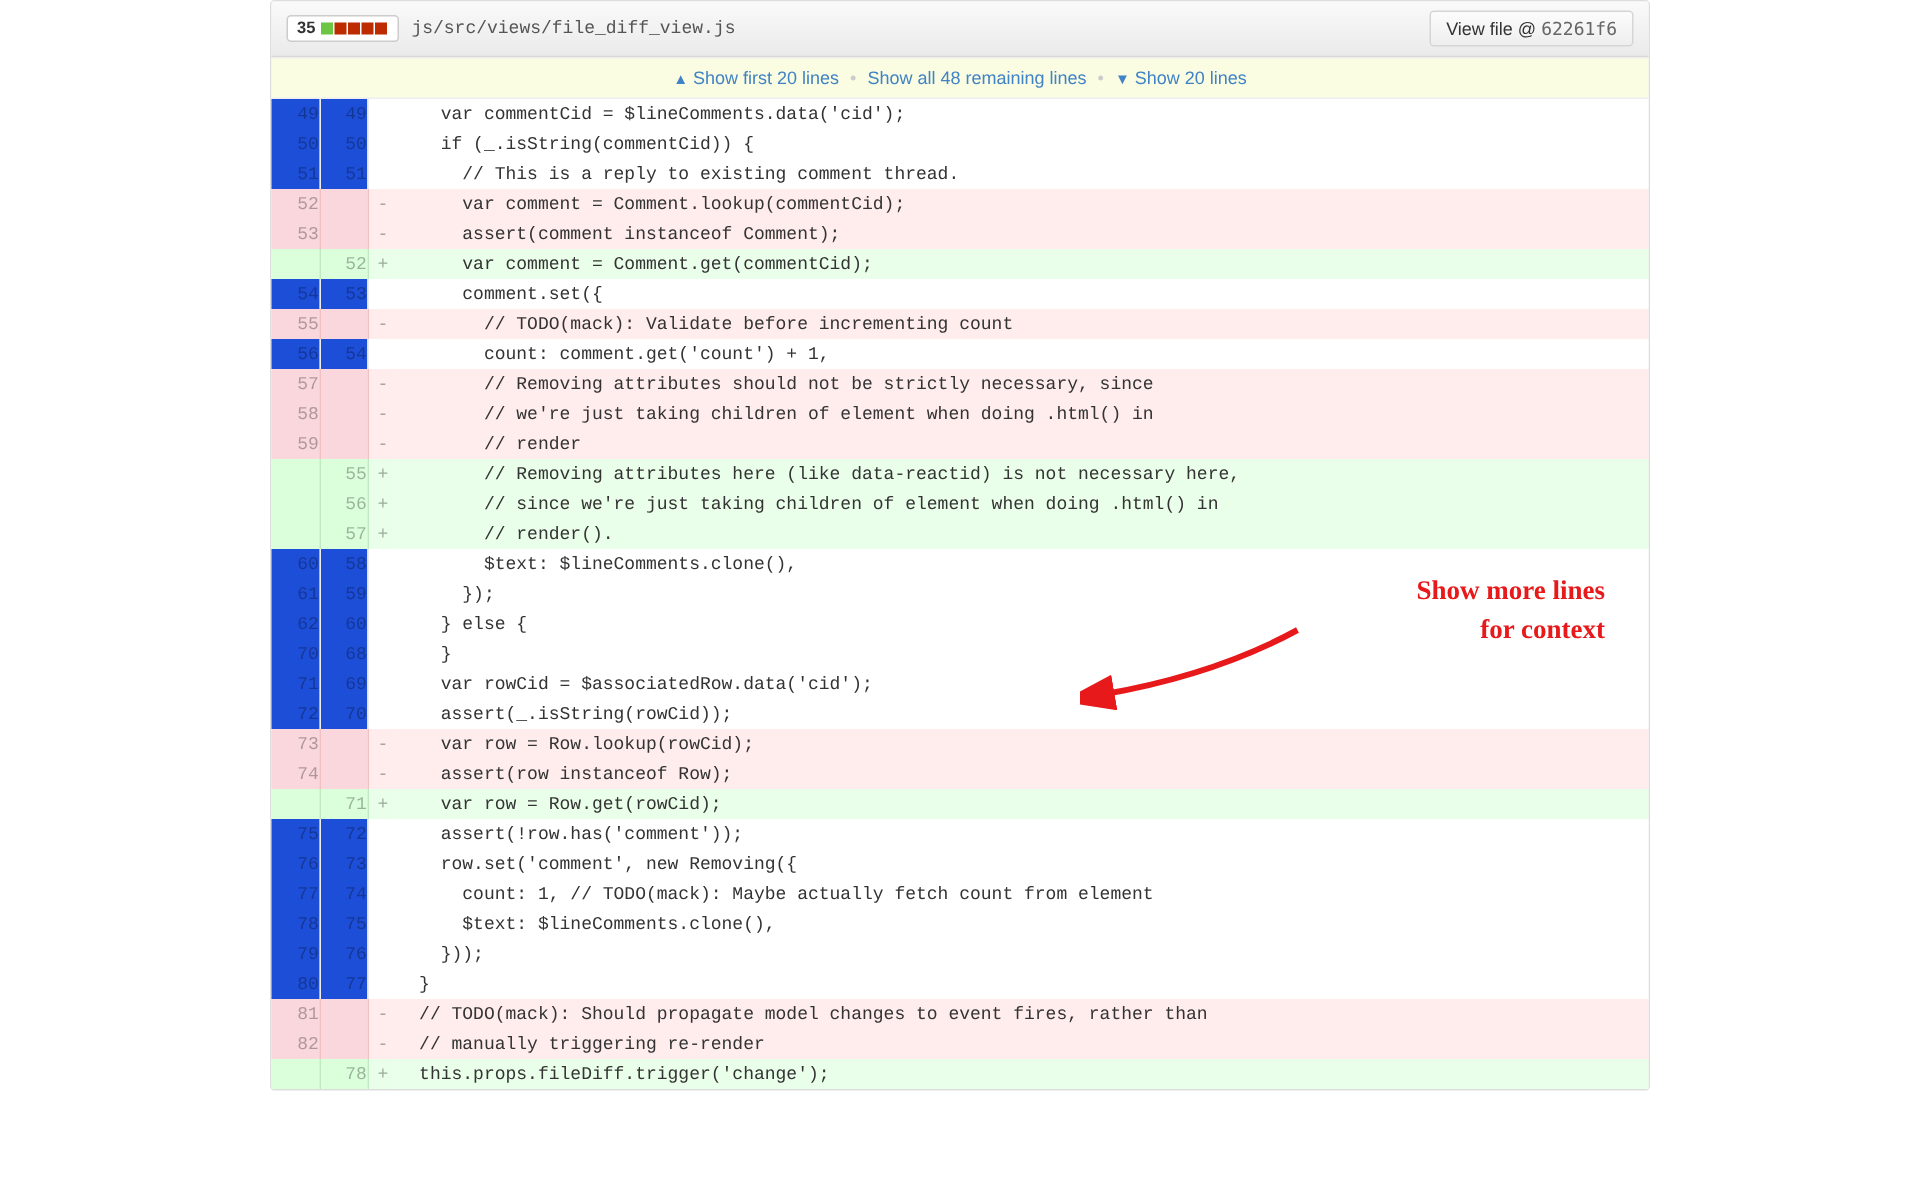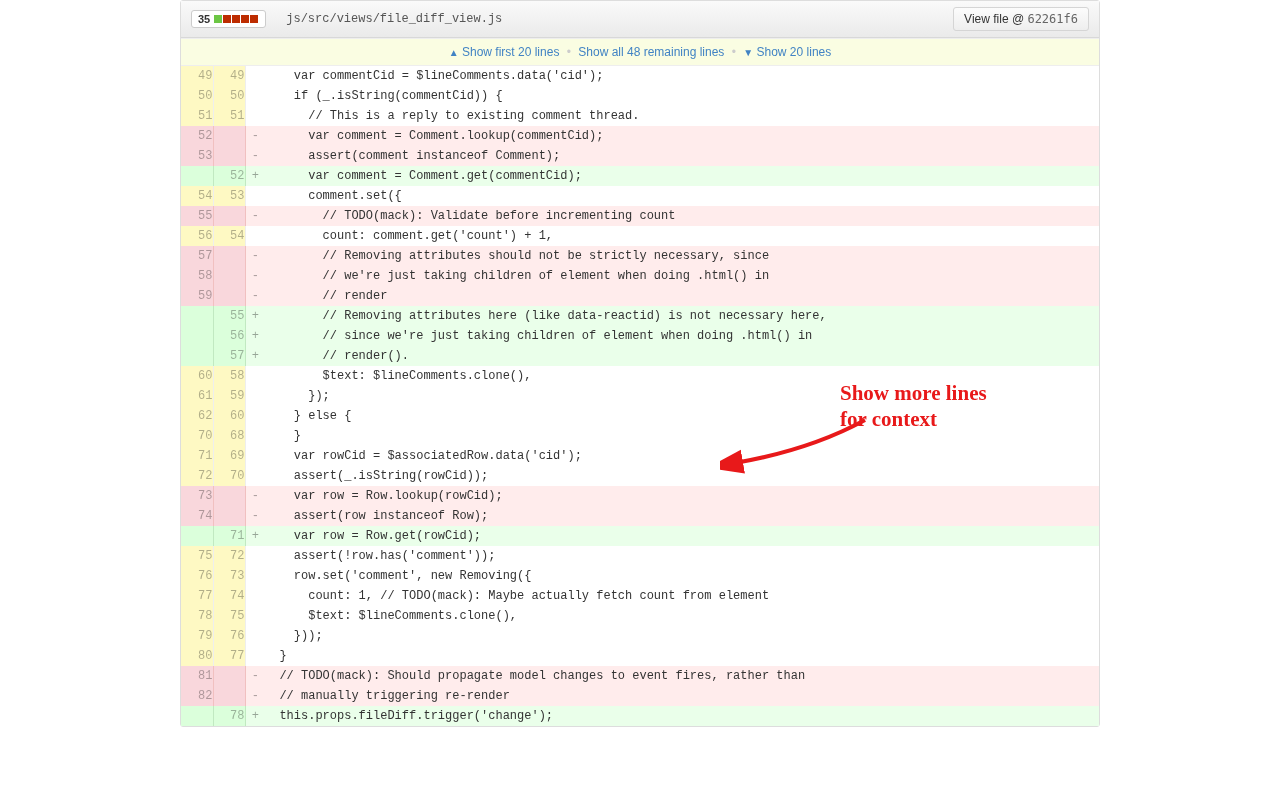--- a/index.html
+++ b/index.html
@@ -19,21 +19,21 @@
       display: flex;
       align-items: center;
       justify-content: space-between;
       padding: 6px 10px;
       background: linear-gradient(#fafafa, #eaeaea);
       border-bottom: 1px solid #d8d8d8;
     }
     .file-header-left {
       display: flex;
       align-items: center;
-      gap: 20px;
+      gap: 8px;
     }
     .diffstat-badge {
       display: inline-flex;
       align-items: center;
       gap: 4px;
       background: #fff;
       border: 1px solid #ccc;
       border-radius: 3px;
       padding: 2px 6px;
       font-size: 11px;
@@ -106,33 +106,33 @@
     }
     .sign-cell {
       width: 20px;
       text-align: center;
       color: rgba(0,0,0,0.35);
     }
     .code-cell {
       white-space: pre;
       padding-left: 4px;
     }
-    tr.row-ctx .ln-cell { background: #fef9c3; }
+    tr.row-ctx .ln-cell { background: #1d4ed8; }
     tr.row-del td { background: #ffecec; }
     tr.row-del .ln-cell { background: #f9d7dc; border-right-color: #f1c0c0; }
     tr.row-add td { background: #eaffea; }
     tr.row-add .ln-cell { background: #dbffdb; border-right-color: #c1e9c1; }
     tr.row-ctx td { background: #fff; }
     .annotation {
       position: absolute;
       font-family: "Comic Sans MS", "Segoe Script", cursive;
-      font-size: 21px;
+      font-size: 18px;
       font-weight: bold;
       color: #e8191a;
-      text-align: left;
+      text-align: right;
       line-height: 26px;
       pointer-events: none;
     }
     .arrow-svg {
       position: absolute;
       pointer-events: none;
     }
     .wrap { position: relative; width: 920px; margin: 0 auto; }
     .tri-icon { font-size: 10px; }
   </style>

